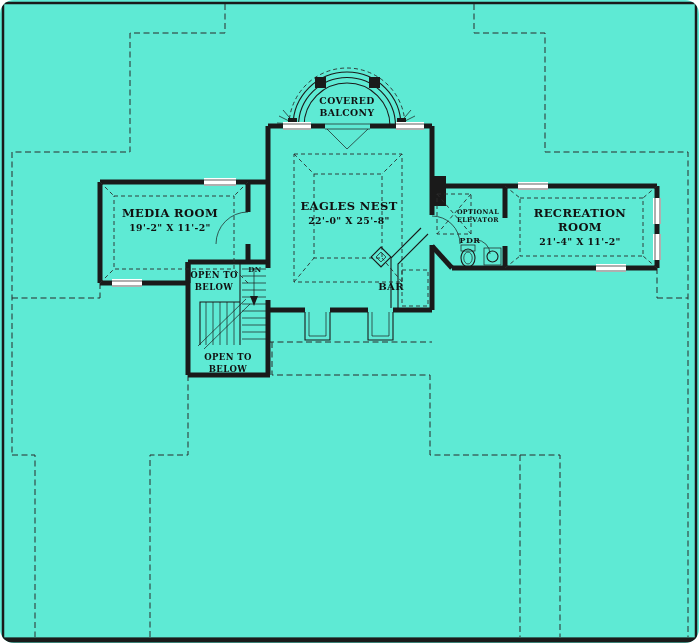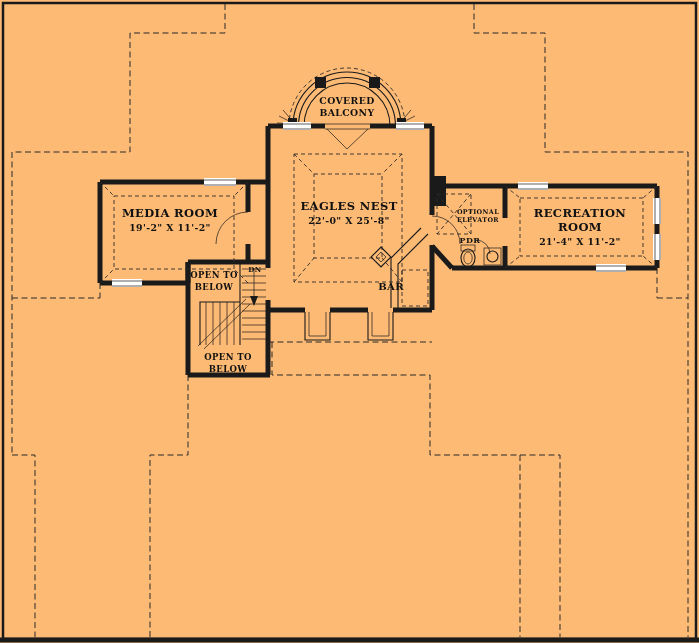--- a/index.html
+++ b/index.html
@@ -1,16 +1,16 @@
 <!DOCTYPE html>
 <html><head>
 <meta charset="utf-8">
 <style>
   html,body{margin:0;padding:0;background:#ffffff;}
-  .sheet{position:relative;width:699px;height:643px;background:#fdba74;overflow:hidden;}
+  .sheet{position:relative;width:699px;height:643px;background:#5eead4;overflow:hidden;border-radius:14px;}
   svg{display:block;width:699px;height:643px;}
   .wall{stroke:#1a1a1a;stroke-width:5;fill:none;stroke-linecap:butt;}
   .thin{stroke:#1a1a1a;stroke-width:1.1;fill:none;}
   .xthin{stroke:#1a1a1a;stroke-width:0.7;fill:none;}
   .dash{stroke:#2b2b2b;stroke-width:1;fill:none;stroke-dasharray:6 3.5;}
   .dashf{stroke:#2b2b2b;stroke-width:0.9;fill:none;stroke-dasharray:4 3;}
   .blk{fill:#1a1a1a;stroke:none;}
   .win{fill:#ffffff;stroke:none;}
   text{font-family:"DejaVu Serif",serif;fill:#111111;font-weight:bold;text-anchor:middle;letter-spacing:0.4px;}
   .t11{font-size:11.5px;}

